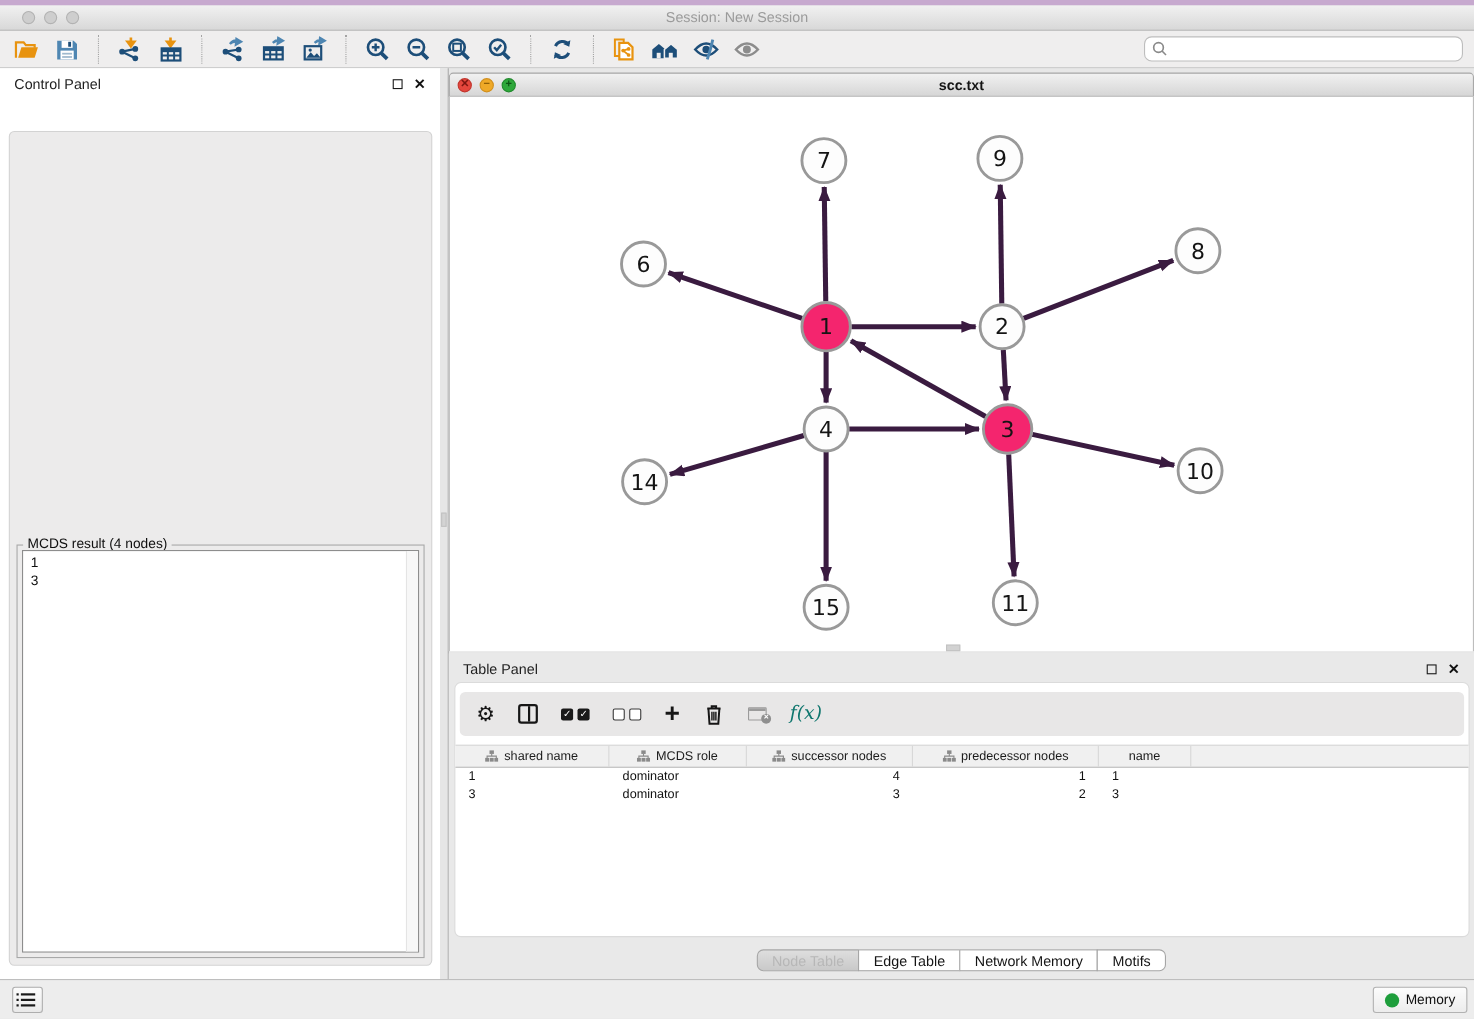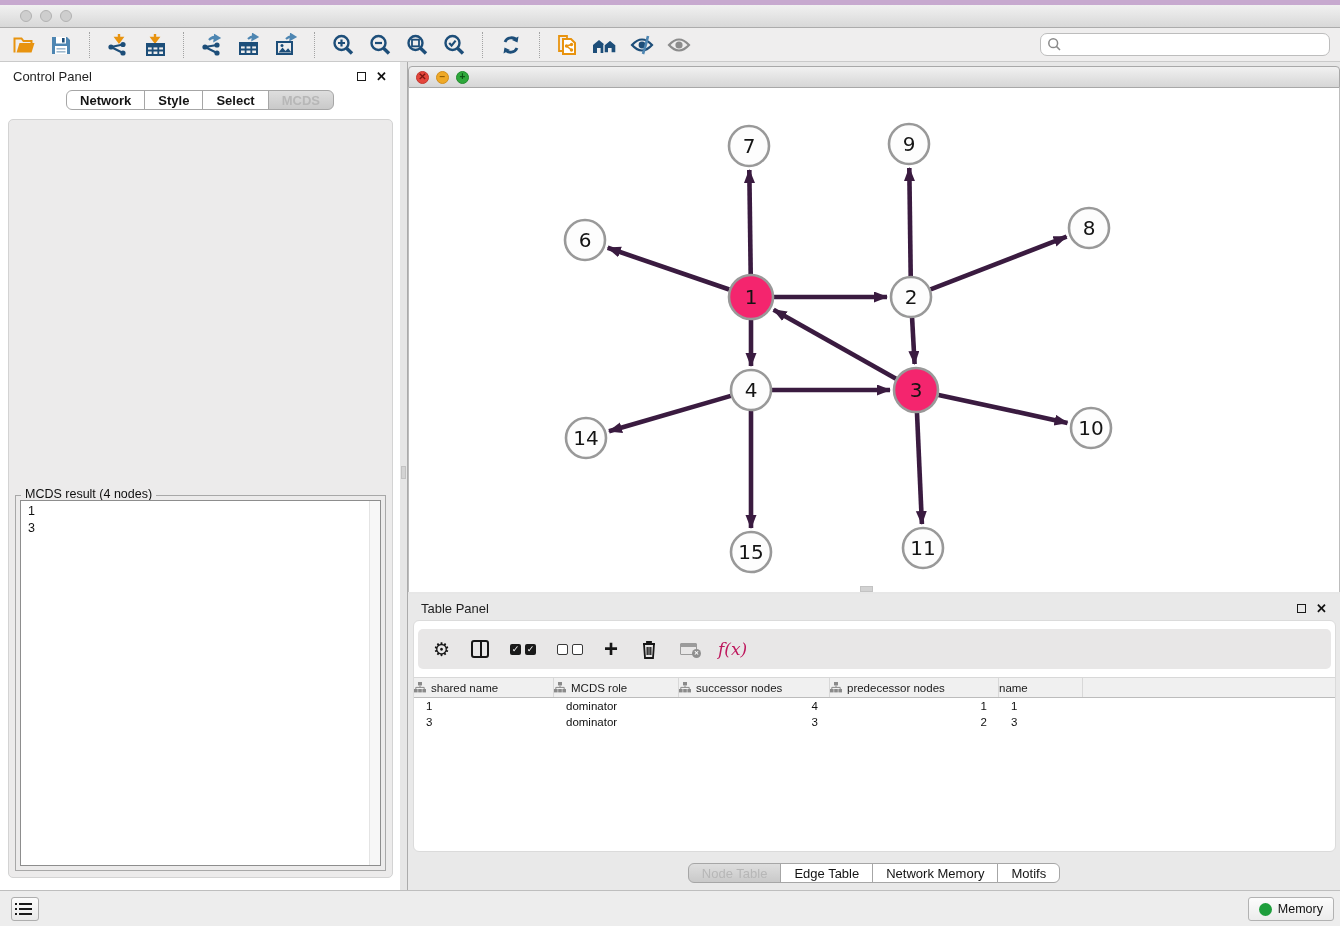--- a/index.html
+++ b/index.html
@@ -80,29 +80,29 @@
                 border-radius:5px; display:flex; align-items:center; padding:0 15px; gap:21px; }
   .tpico { height:22px; display:flex; align-items:center; justify-content:center; color:#161616; }
   .gearglyph { font-family:"DejaVu Sans",sans-serif; font-size:19px; }
   .colsic { width:18px; height:18px; border:2px solid #161616; border-radius:3px; position:relative; }
   .colsic:before { content:""; position:absolute; left:50%; top:0; bottom:0; width:2px; background:#161616; }
   .cbpair { display:flex; gap:4px; }
   .cb { width:11px; height:11px; }
   .cb.on { background:#1A1A1A; color:#FFF; font-size:9px; line-height:11px; text-align:center; border-radius:2px; }
   .cb.off { border:1.6px solid #3A3A3A; background:#FFF; border-radius:2px; }
   .plusic { font-size:24px; font-weight:bold; line-height:20px; }
-  .fxlabel { font-family:"DejaVu Serif",serif; font-style:italic; font-size:17px; color:#be185d; }
+  .fxlabel { font-family:"DejaVu Serif",serif; font-style:italic; font-size:17px; color:#0f766e; }
   .tblxic { position:relative; width:17px; height:12px; border:1.4px solid #9B9B9B; border-radius:1px;
             background:linear-gradient(#9B9B9B 2.5px,transparent 2.5px); }
   .tblxic b { position:absolute; right:-5px; bottom:-4px; width:9px; height:9px; background:#8F8F8F; border-radius:50%;
               color:#FFF; font-size:6px; line-height:9px; text-align:center; font-weight:bold; }
   .tbl-header { position:absolute; left:0; right:0; top:56px; height:21px; background:#F0F0F0;
                 border-top:1px solid #D8D8D8; border-bottom:1px solid #BCBCBC; display:flex;
                 font-size:11.5px; color:#1B1B1B; }
-  .th { display:flex; align-items:center; gap:5px; border-right:1px solid #D8D8D8; height:100%; }
+  .th { display:flex; align-items:center; justify-content:center; gap:5px; border-right:1px solid #D8D8D8; height:100%; }
   .tbl-rows { position:absolute; left:0; right:0; top:77px; }
   .trow { display:flex; height:16px; font-size:11.5px; color:#101010; align-items:center; }
   .td { height:100%; display:flex; align-items:center; }
   .tp-tabs { position:absolute; left:0; right:0; bottom:7px; display:flex; justify-content:center; }
   .tp-tabs .seg { font-weight:normal; }
 
   
   .statusbar { position:absolute; left:0; bottom:0; width:1340px; height:36px; background:#EDEDED; border-top:1px solid #BEBEBE; }
   .sb-btn { position:absolute; left:11px; top:6px; width:28px; height:24px; background:linear-gradient(#FCFCFC,#E9E9E9);
             border:1px solid #AEAEAE; border-radius:3px; display:flex; align-items:center; justify-content:center; }
@@ -119,20 +119,21 @@
 </head>
 <body>
 
 <div class="lavender"></div>
 <div class="titlebar">
   <div class="traffic">
     <span class="tdot"></span>
     <span class="tdot"></span>
     <span class="tdot"></span>
   </div>
+  <div class="wtitle">Session: New Session</div>
 </div>
 
 <div class="toolbar">
   <span class="tbico">
     <svg class="icon" width="24" height="24">
         <path d="M2.5,19.5 V5.5 h7 l2,2.5 h8 v2.5" fill="none" stroke="#E8930F" stroke-width="2"></path>
         <path d="M4.5,19.5 L7.5,10 H22.5 L19.5,19.5 Z" fill="#E8930F"></path>
       </svg>
   </span>
   <span class="tbico">
@@ -269,44 +270,39 @@
 </div>
 
 <div class="cpanel">
   <div class="panel-head">
     <span>Control Panel</span>
     <span class="ph-icons">
       <span class="float-ic"></span>
       <span class="close-ic">✕</span>
     </span>
   </div>
-  <div class="segbar" id="cp-tabs">
-      <span class="seg">Network</span>
-      <span class="seg">Style</span>
-      <span class="seg">Select</span>
-      <span class="seg active">MCDS</span>
-    </div>
   <div class="cp-inner">
     <div class="groupbox">
       <span class="gb-legend">MCDS result (4 nodes)</span>
       <div class="result-area" id="result-lines">
           <div>1</div>
           <div>3</div>
         </div>
       <div class="vtrack" style="right:5px;top:5px;bottom:5px;"></div>
     </div>
   </div>
 </div>
 
 <div class="vsplit">
     <span class="vgrip"></span>
   </div>
 
 <div class="netwin">
   <div class="net-titlebar">
+    <span class="net-title">scc.txt</span>
     <span class="light red">✕</span>
     <span class="light yel">−</span>
     <span class="light grn">+</span>
   </div>
   <div class="net-canvas">
     <svg id="graph-svg" width="930" height="503">
         <defs>
           <marker id="arr" markerUnits="userSpaceOnUse" markerWidth="18" markerHeight="14" refX="13" refY="5.5" orient="auto">
             <path d="M0,0 L14,5.5 L0,11 Z" fill="#3A1B40"></path>
           </marker>

